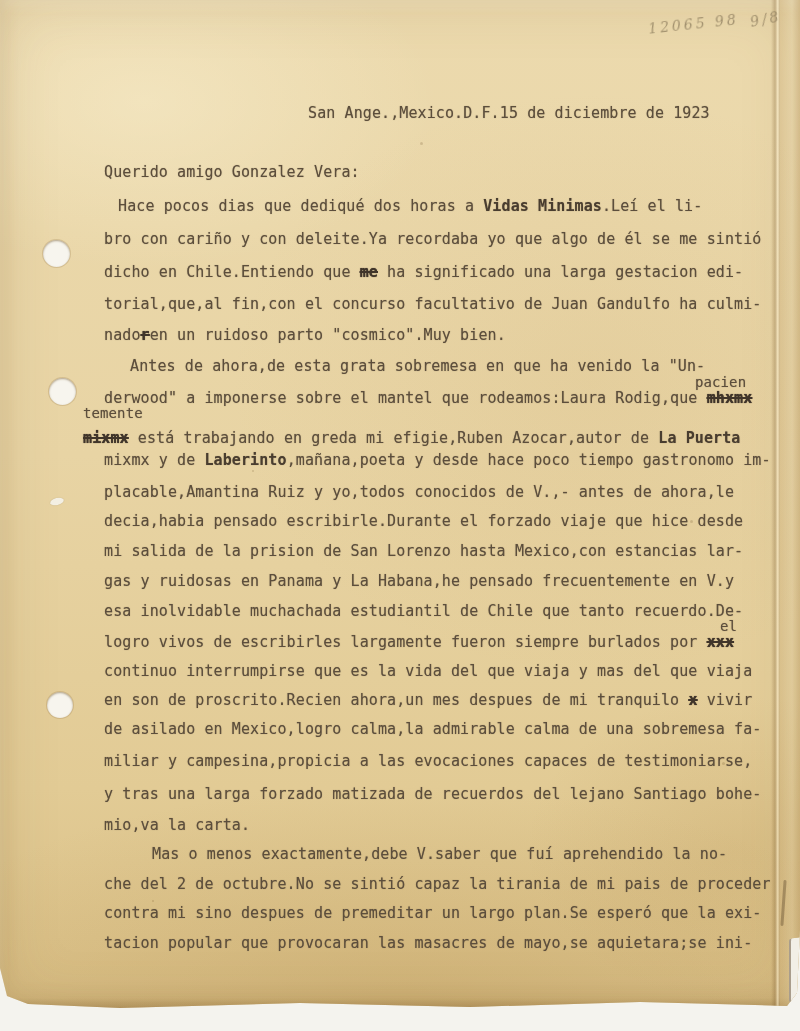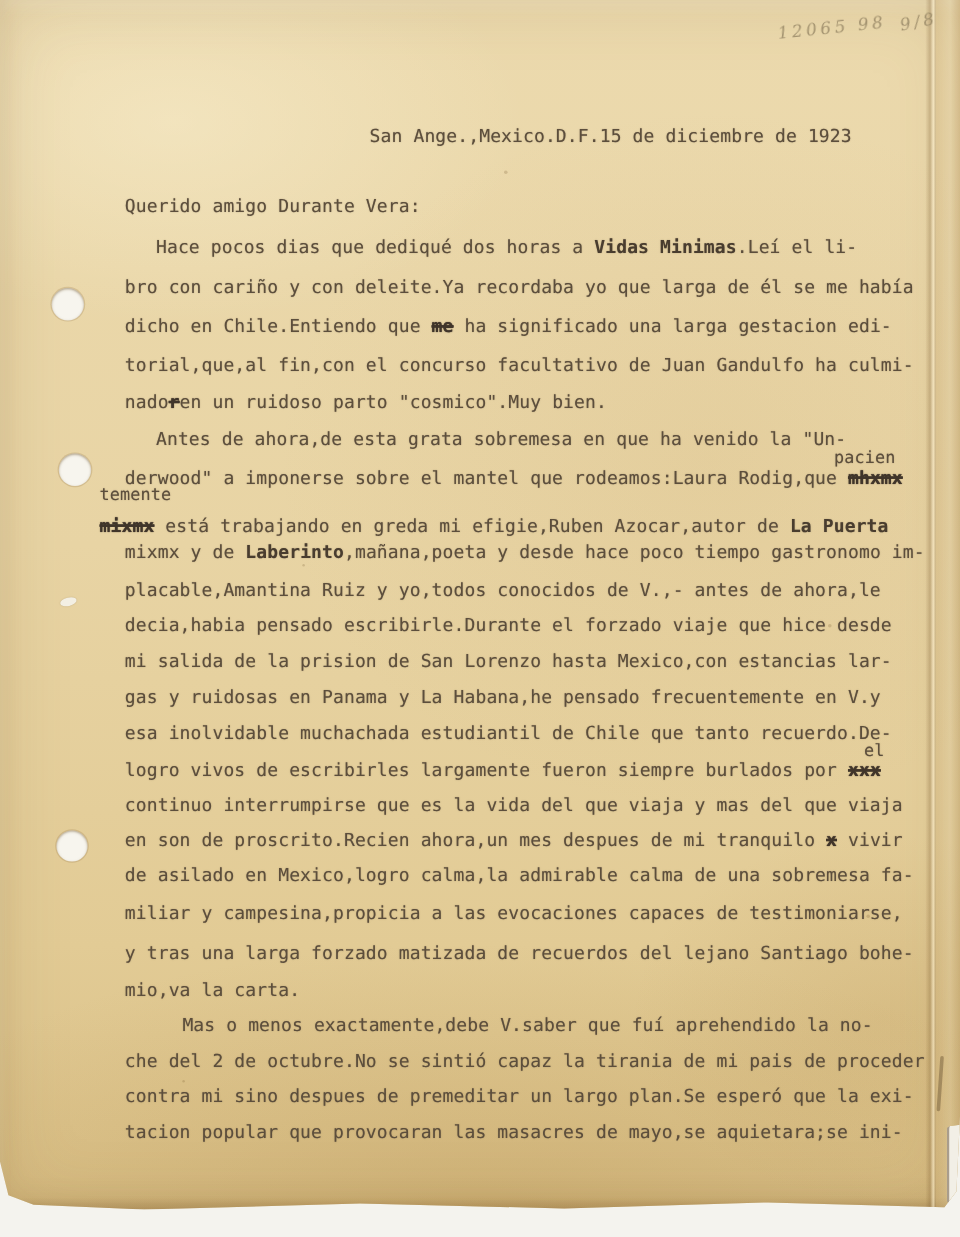--- a/index.html
+++ b/index.html
@@ -76,24 +76,24 @@
     <div class="spot" style="left:690px;top:520px;width:3px;height:3px;"></div>
     <div class="spot" style="left:152px;top:900px;width:2px;height:2px;"></div>
     <div class="spot" style="left:520px;top:642px;width:2px;height:2px;"></div>
     <div class="spot" style="left:722px;top:762px;width:3px;height:3px;"></div>
 
     <span class="pencil pencil-a">12065 98</span>
     <span class="pencil pencil-b">9/8</span>
 
     <div class="text">
       <div class="line" style="top:104px;left:204px">San Ange.,Mexico.D.F.15 de diciembre de 1923</div>
-      <div class="line" style="top:163px">Querido amigo Durante Vera:</div>
+      <div class="line" style="top:163px">Querido amigo Gonzalez Vera:</div>
 
-      <div class="line" style="top:197px;left:26px"><span>Hace pocos dias que dediqué dos horas a </span><span class="seg-em">Vidas Minimas</span><span>.Leí el li-</span></div>
-      <div class="line" style="top:230px"><span>bro con cariño y con deleite.Ya recordaba yo que larga de él se me había</span></div>
+      <div class="line" style="top:197px;left:14px"><span>Hace pocos dias que dediqué dos horas a </span><span class="seg-em">Vidas Minimas</span><span>.Leí el li-</span></div>
+      <div class="line" style="top:230px"><span>bro con cariño y con deleite.Ya recordaba yo que algo de él se me sintió</span></div>
       <div class="line" style="top:263px"><span>dicho en Chile.Entiendo que </span><span class="seg-struck">me</span><span> ha significado una larga gestacion edi-</span></div>
       <div class="line" style="top:295px"><span>torial,que,al fin,con el concurso facultativo de Juan Gandulfo ha culmi-</span></div>
       <div class="line" style="top:326px"><span>nado</span><span class="seg-struck">r</span><span>en un ruidoso parto "cosmico".Muy bien.</span></div>
       <div class="line" style="top:357px;left:26px"><span>Antes de ahora,de esta grata sobremesa en que ha venido la "Un-</span></div>
       <span class="insert" style="top:374px;left:591px">pacien</span>
       <div class="line" style="top:389px"><span>derwood" a imponerse sobre el mantel que rodeamos:Laura Rodig,que </span><span class="seg-struck">mhxmx</span></div>
       <span class="insert" style="top:405px;left:-21px">temente</span>
       <div class="line" style="top:429px;left:-21px"><span class="seg-struck">mixmx</span><span> está trabajando en greda mi efigie,Ruben Azocar,autor de </span><span class="seg-em">La Puerta</span></div>
       <div class="line" style="top:451px"><span>mixmx y de </span><span class="seg-em">Laberinto</span><span>,mañana,poeta y desde hace poco tiempo gastronomo im-</span></div>
       <div class="line" style="top:483px"><span>placable,Amantina Ruiz y yo,todos conocidos de V.,- antes de ahora,le</span></div>

